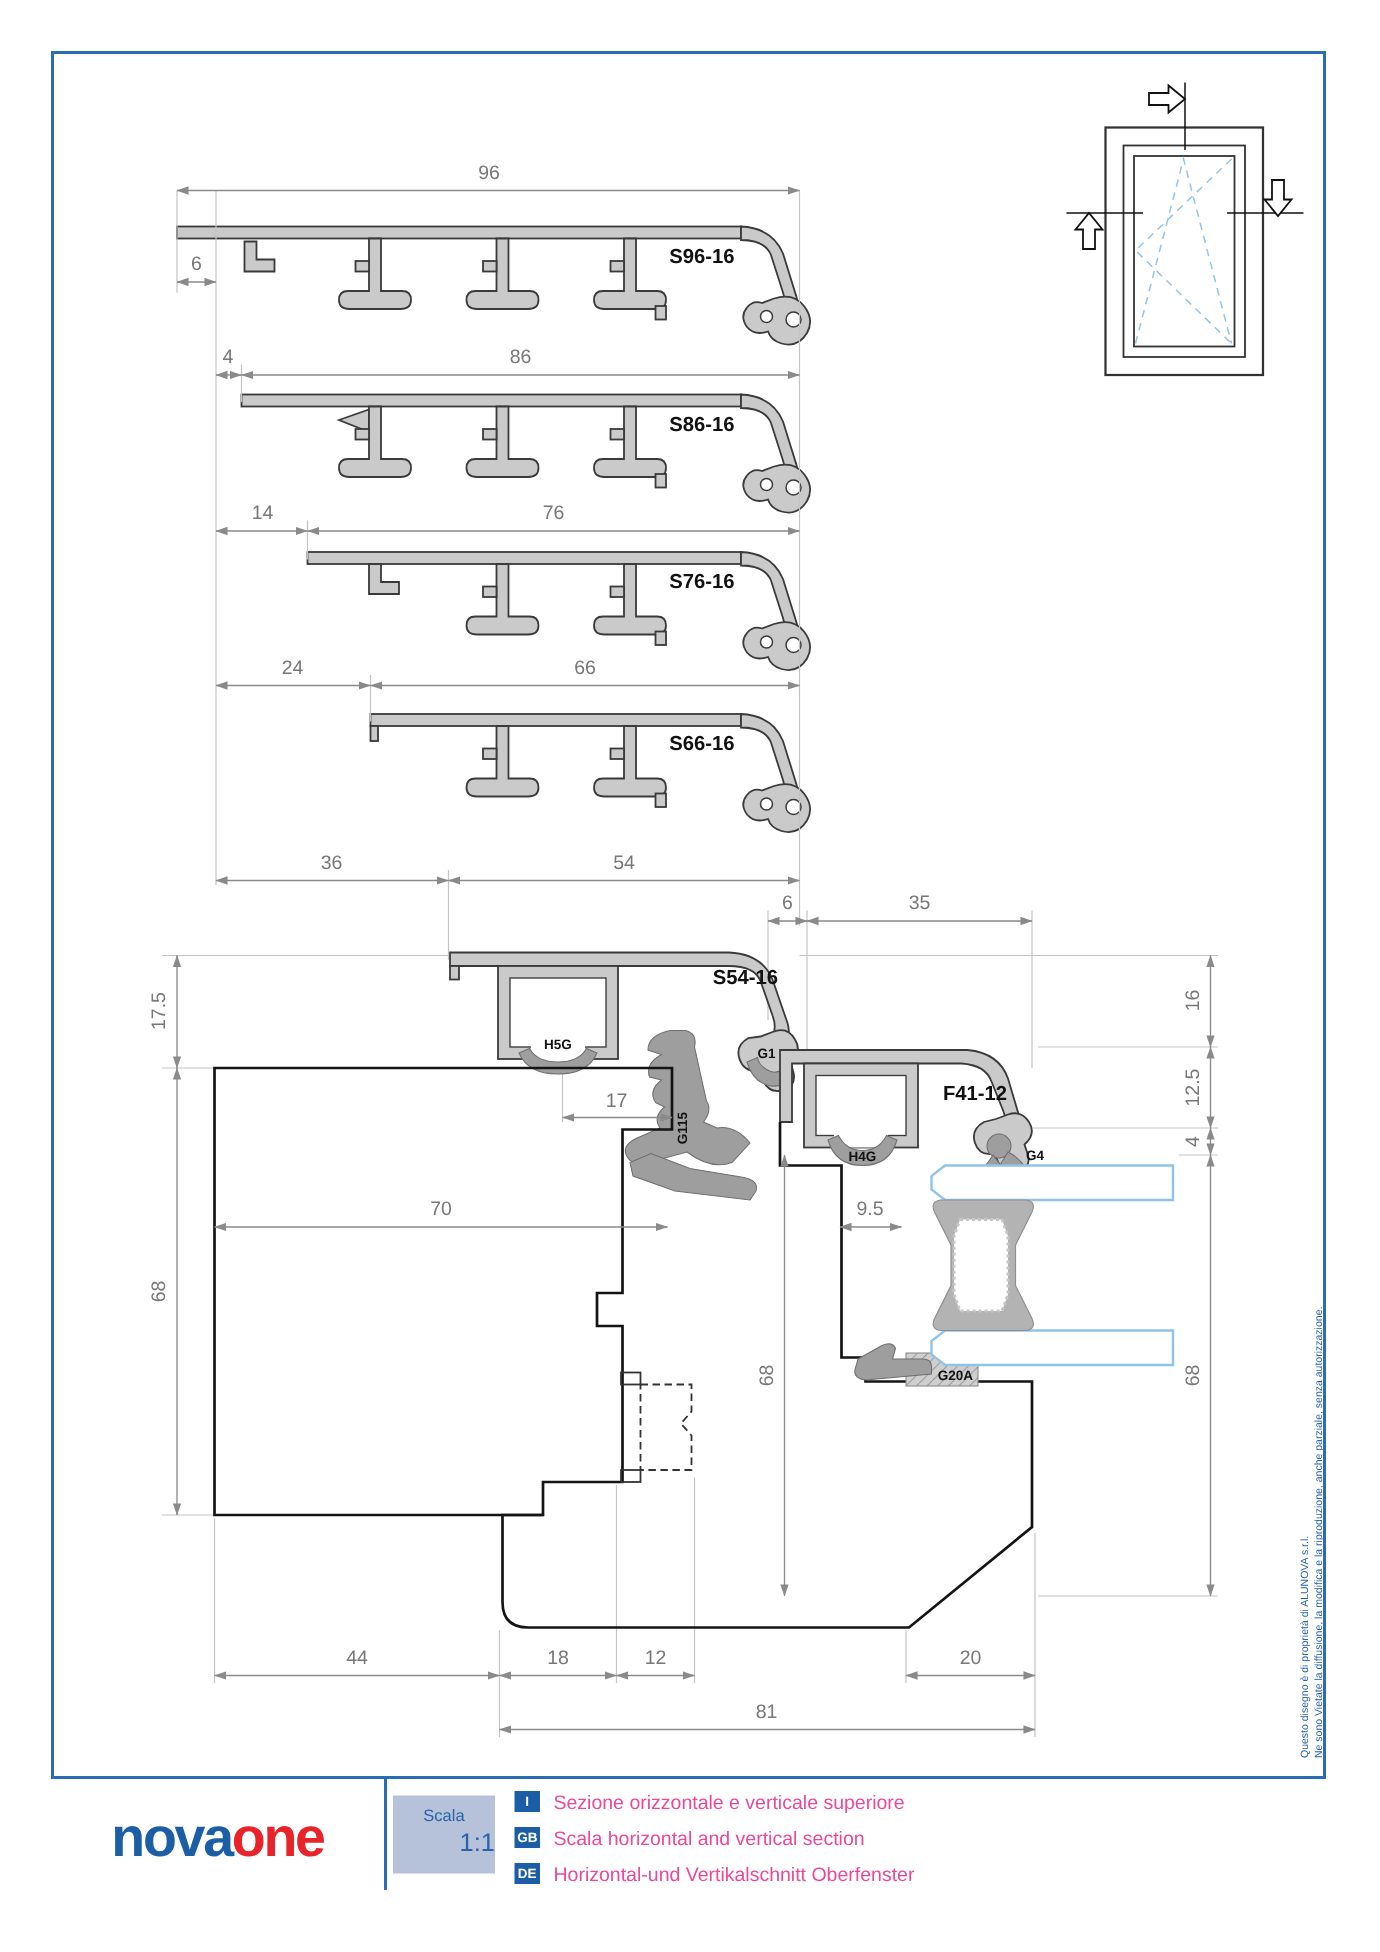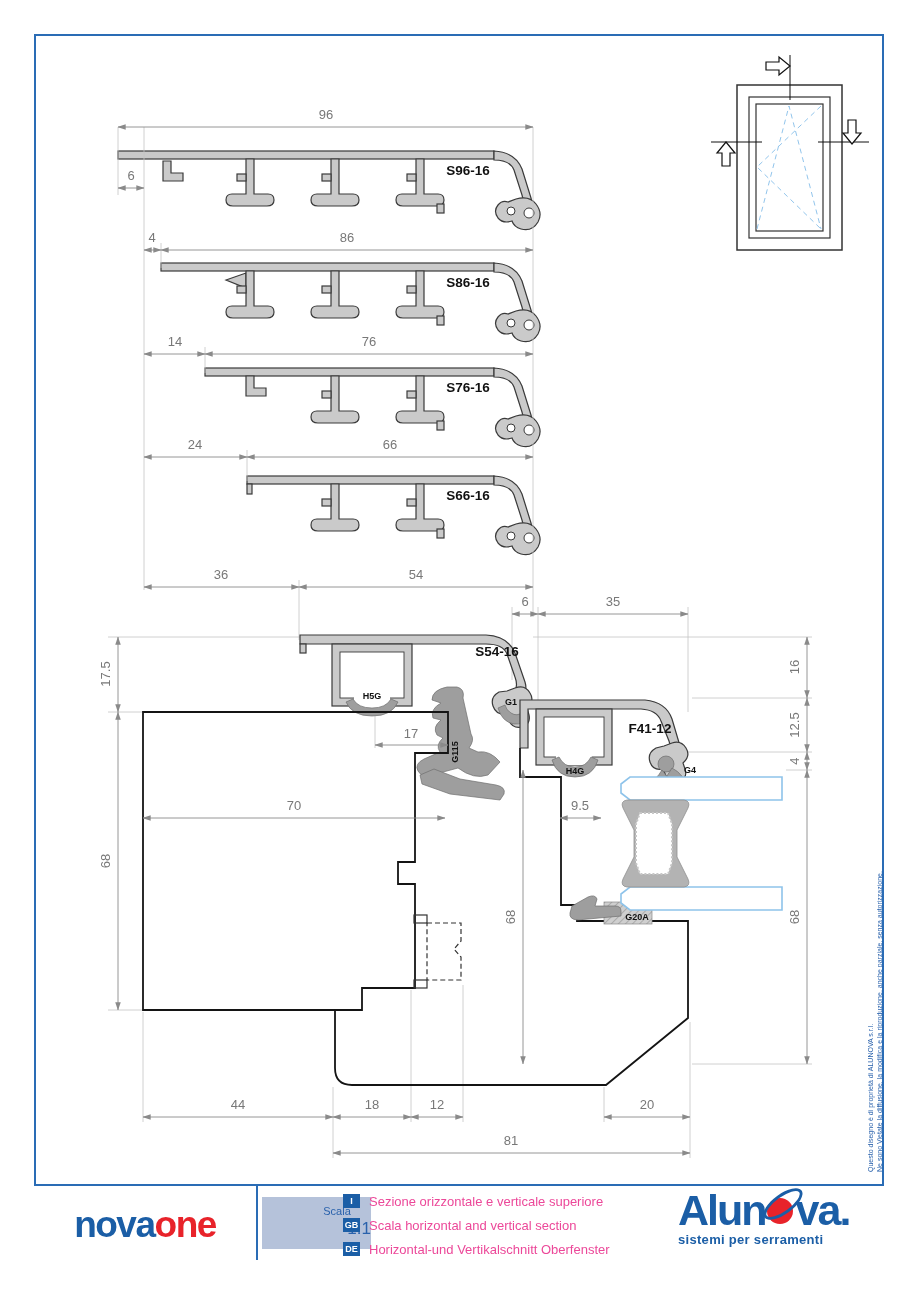--- a/index.html
+++ b/index.html
@@ -19,21 +19,21 @@
   
   .border-frame{position:absolute;left:34px;top:34px;width:850px;height:1226px;
     border:2px solid #2a6cb5;box-sizing:border-box;}
   .tb{position:absolute;left:34px;top:1184px;width:850px;height:76px;box-sizing:border-box;
     border-top:2px solid #2a6cb5;background:#fff;}
   .tb-divider{position:absolute;left:222px;top:0;width:2px;height:100%;background:#2a6cb5;}
   .brand{position:absolute;left:0;top:18px;width:222px;text-align:center;
     font-size:37px;font-weight:bold;letter-spacing:-1.5px;}
   .brand-blue{color:#1b5ea6;} .brand-red{color:#e8232a;}
   .scala-box{position:absolute;left:228px;top:11px;width:68px;height:52px;background:#b5c2da;
-    text-align:center;color:#2a62ac;padding-left:41px;}
+    text-align:center;color:#2a62ac;}
   .scala-label{font-size:11px;margin-top:8px;}
   .scala-value{font-size:17px;margin-top:2px;text-align:right;}
   .langs{position:absolute;left:309px;top:8px;}
   .lang-row{display:flex;align-items:center;height:14px;margin-bottom:10px;}
   .lang-badge{width:17px;height:14px;background:#1b5ea6;color:#fff;font-size:9px;font-weight:bold;
     display:flex;align-items:center;justify-content:center;flex:0 0 17px;}
   .lang-text{margin-left:9px;color:#ec4899;font-size:13px;white-space:nowrap;}
   .alunova{position:absolute;left:644px;top:2px;width:206px;color:#1b5ea6;}
   .alunova-line{font-size:43px;font-weight:bold;letter-spacing:-2px;line-height:44px;white-space:nowrap;}
   .o-wrap{display:inline-block;position:relative;width:30px;height:34px;vertical-align:baseline;}
@@ -293,26 +293,20 @@
       <div class="lang-row">
         <span class="lang-badge">GB</span>
         <span class="lang-text">Scala horizontal and vertical section</span>
       </div>
       <div class="lang-row">
         <span class="lang-badge">DE</span>
         <span class="lang-text">Horizontal-und Vertikalschnitt Oberfenster</span>
       </div>
     </div>
 
-    <div class="alunova">
-      <div class="alunova-line">
-        <span>Alun</span><span class="o-wrap"><span class="o-red"></span><span class="o-orbit"></span></span><span>va</span><span>.</span>
-      </div>
-      <div class="alunova-tag">sistemi per serramenti</div>
-    </div>
   </div>
 
   <div class="copyright">
     <div>Questo disegno è di proprietà di ALUNOVA s.r.l.</div>
     <div>Ne sono Vietate la diffusione, la modifica e la riproduzione, anche parziale, senza autorizzazione.</div>
   </div>
 
 </div>
 
 </body></html>

